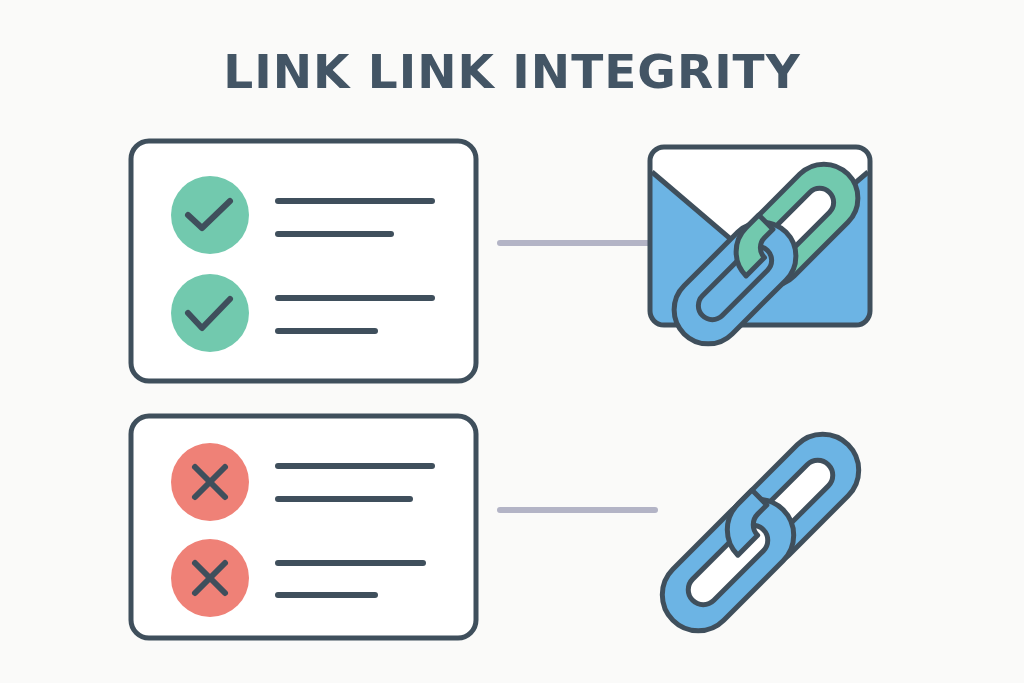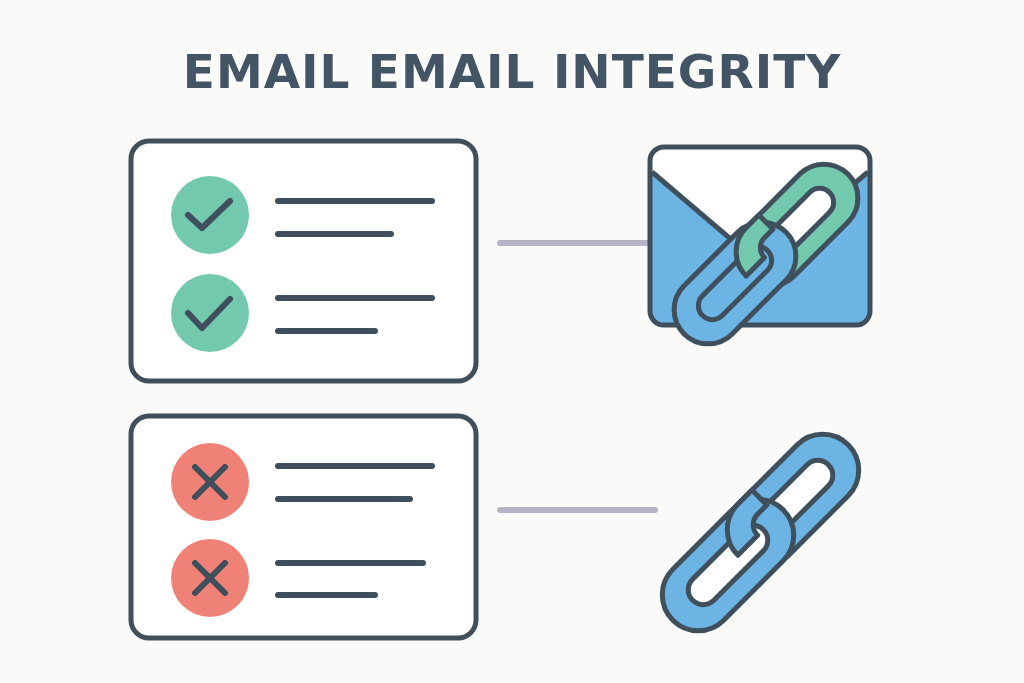--- a/index.html
+++ b/index.html
@@ -21,21 +21,21 @@
       color: #435565;
       line-height: 56px;
     }
     svg.canvas {
       position: absolute; left: 0; top: 0;
     }
   </style>
 </head>
 <body>
 
-<div class="title">EMAIL EMAIL INTEGRITY</div>
+<div class="title">LINK LINK INTEGRITY</div>
 
 <svg class="canvas" width="1024" height="683" viewBox="0 0 1024 683" xmlns="http://www.w3.org/2000/svg">
 
   <g>
     <rect x="131" y="141" width="345" height="240" rx="18" ry="18" fill="#ffffff" stroke="#3f4f5c" stroke-width="5"></rect>
 
     <g>
       <g>
         <circle cx="210" cy="215" r="39" fill="#72c9ae"></circle>
         <polyline points="188,215 202,228 230,201" fill="none" stroke="#3f4f5c" stroke-width="6" stroke-linecap="round" stroke-linejoin="round"></polyline>

